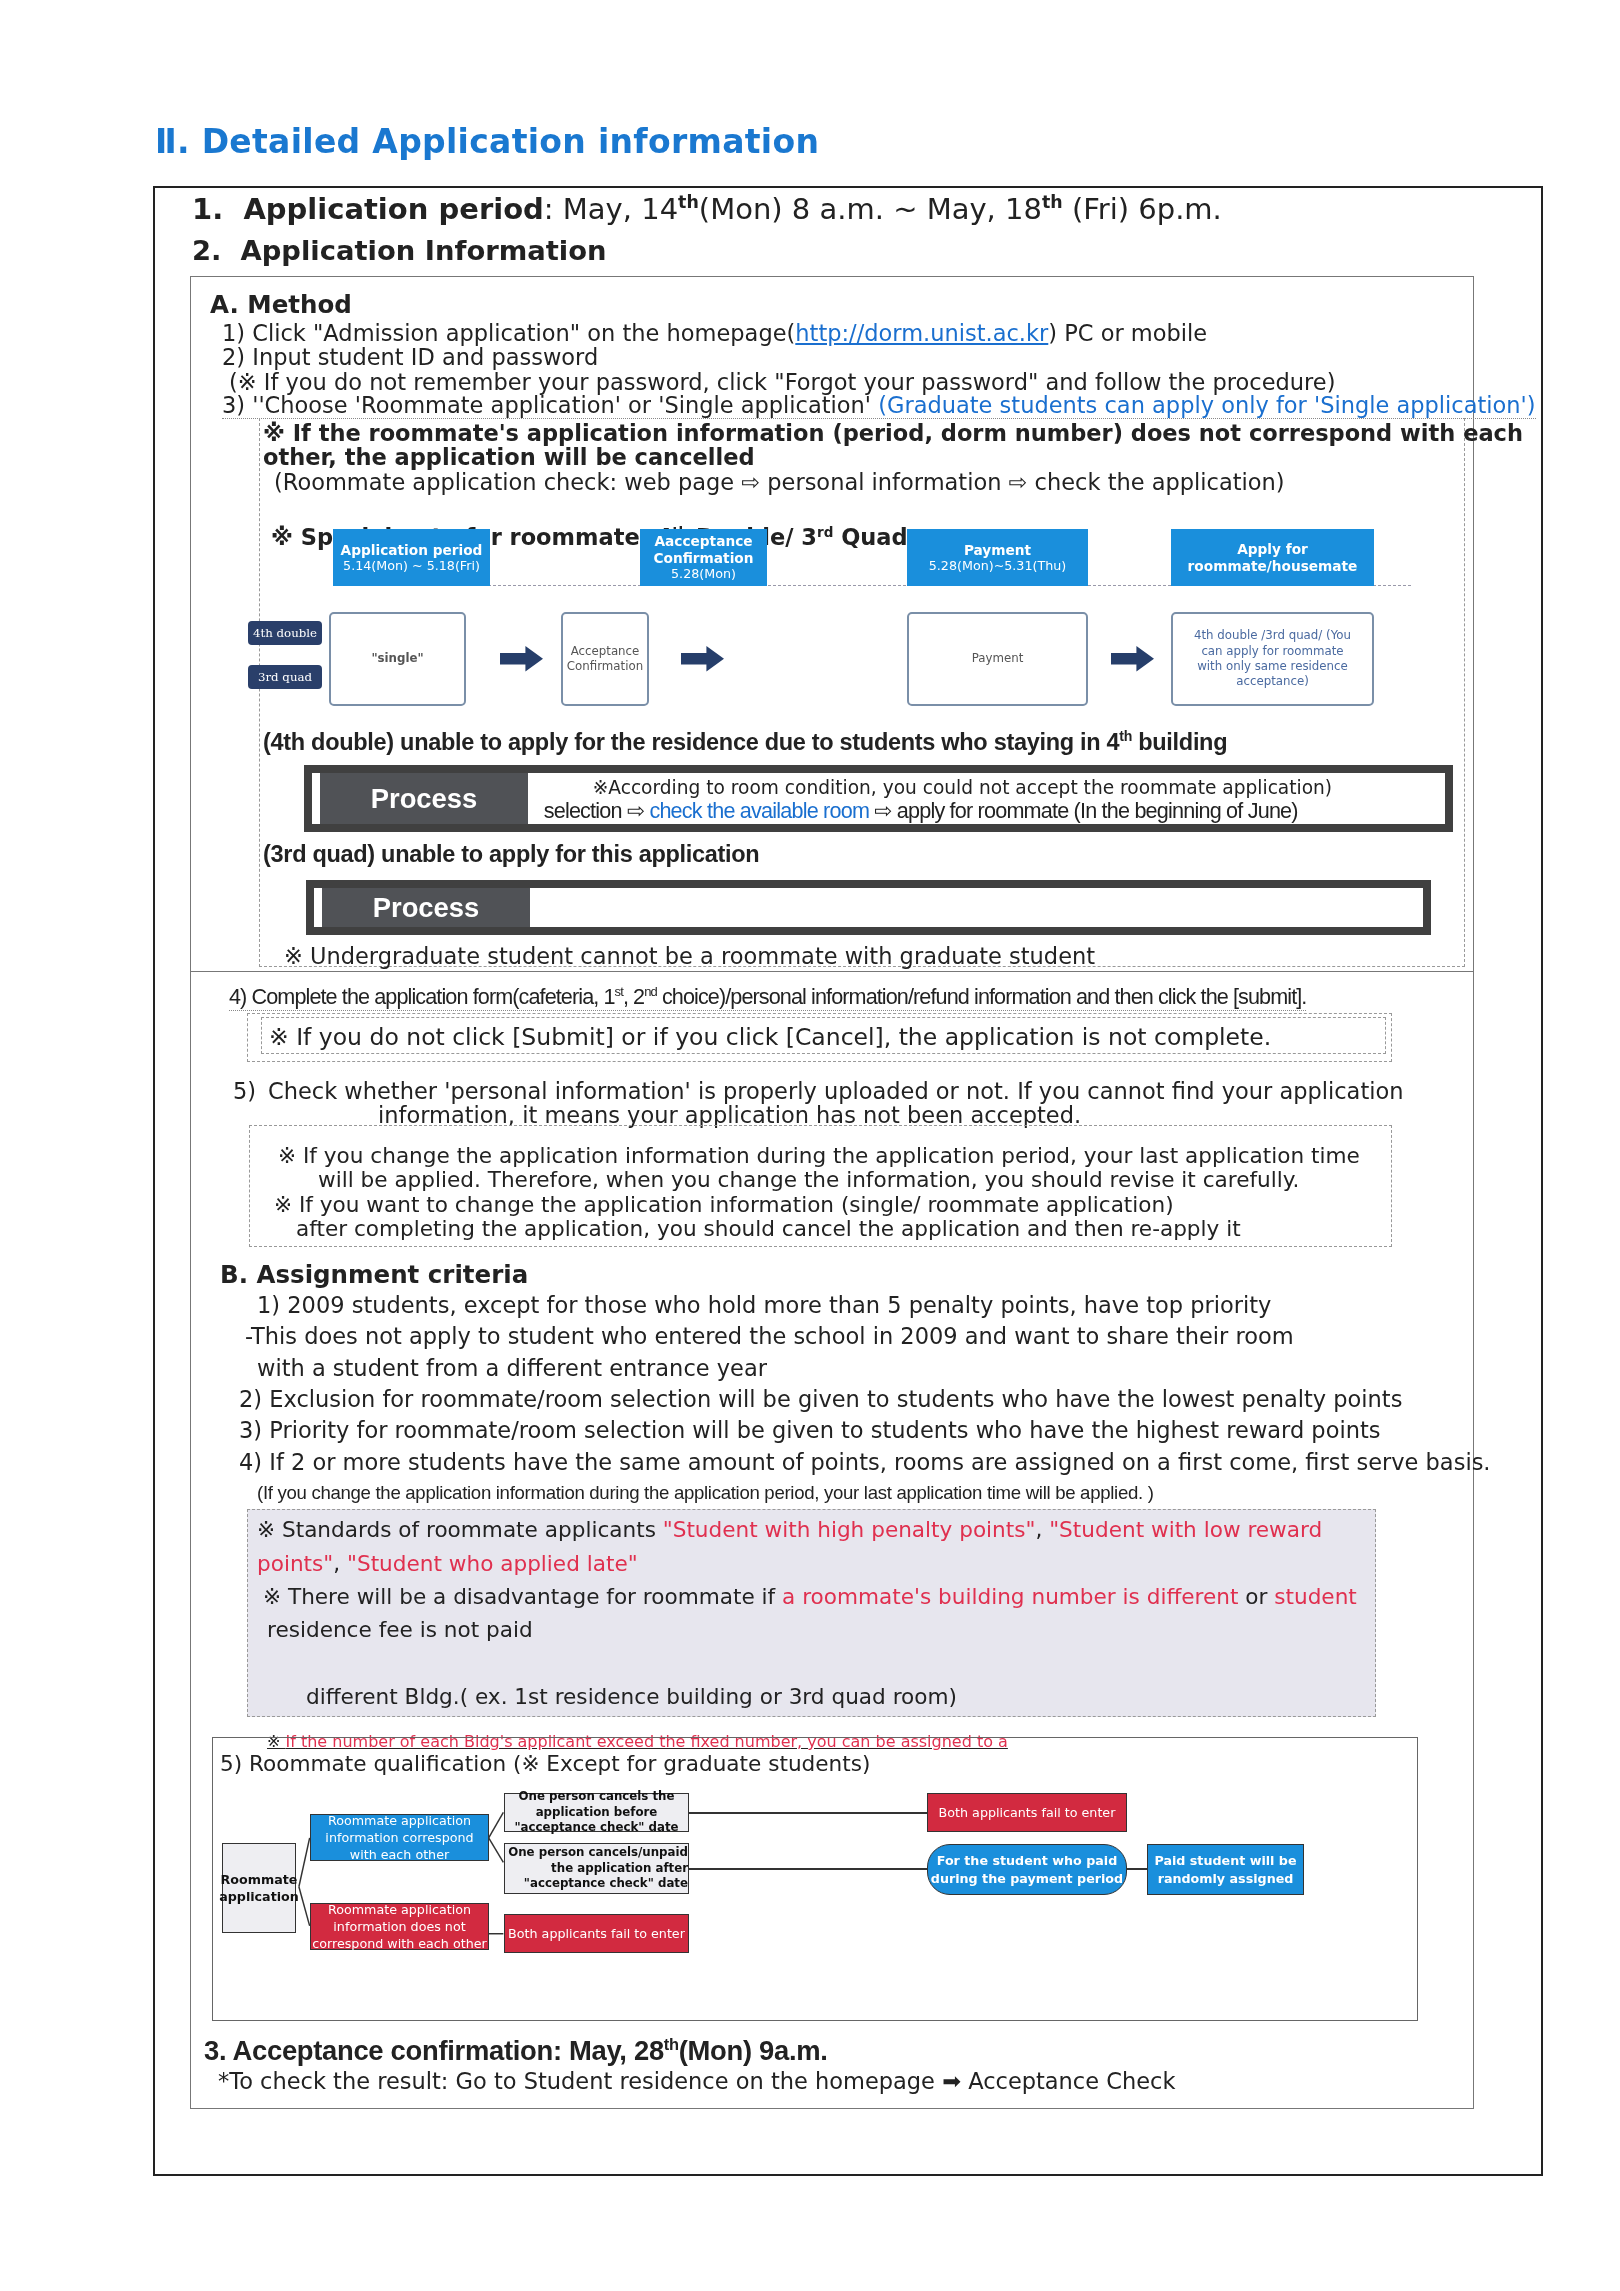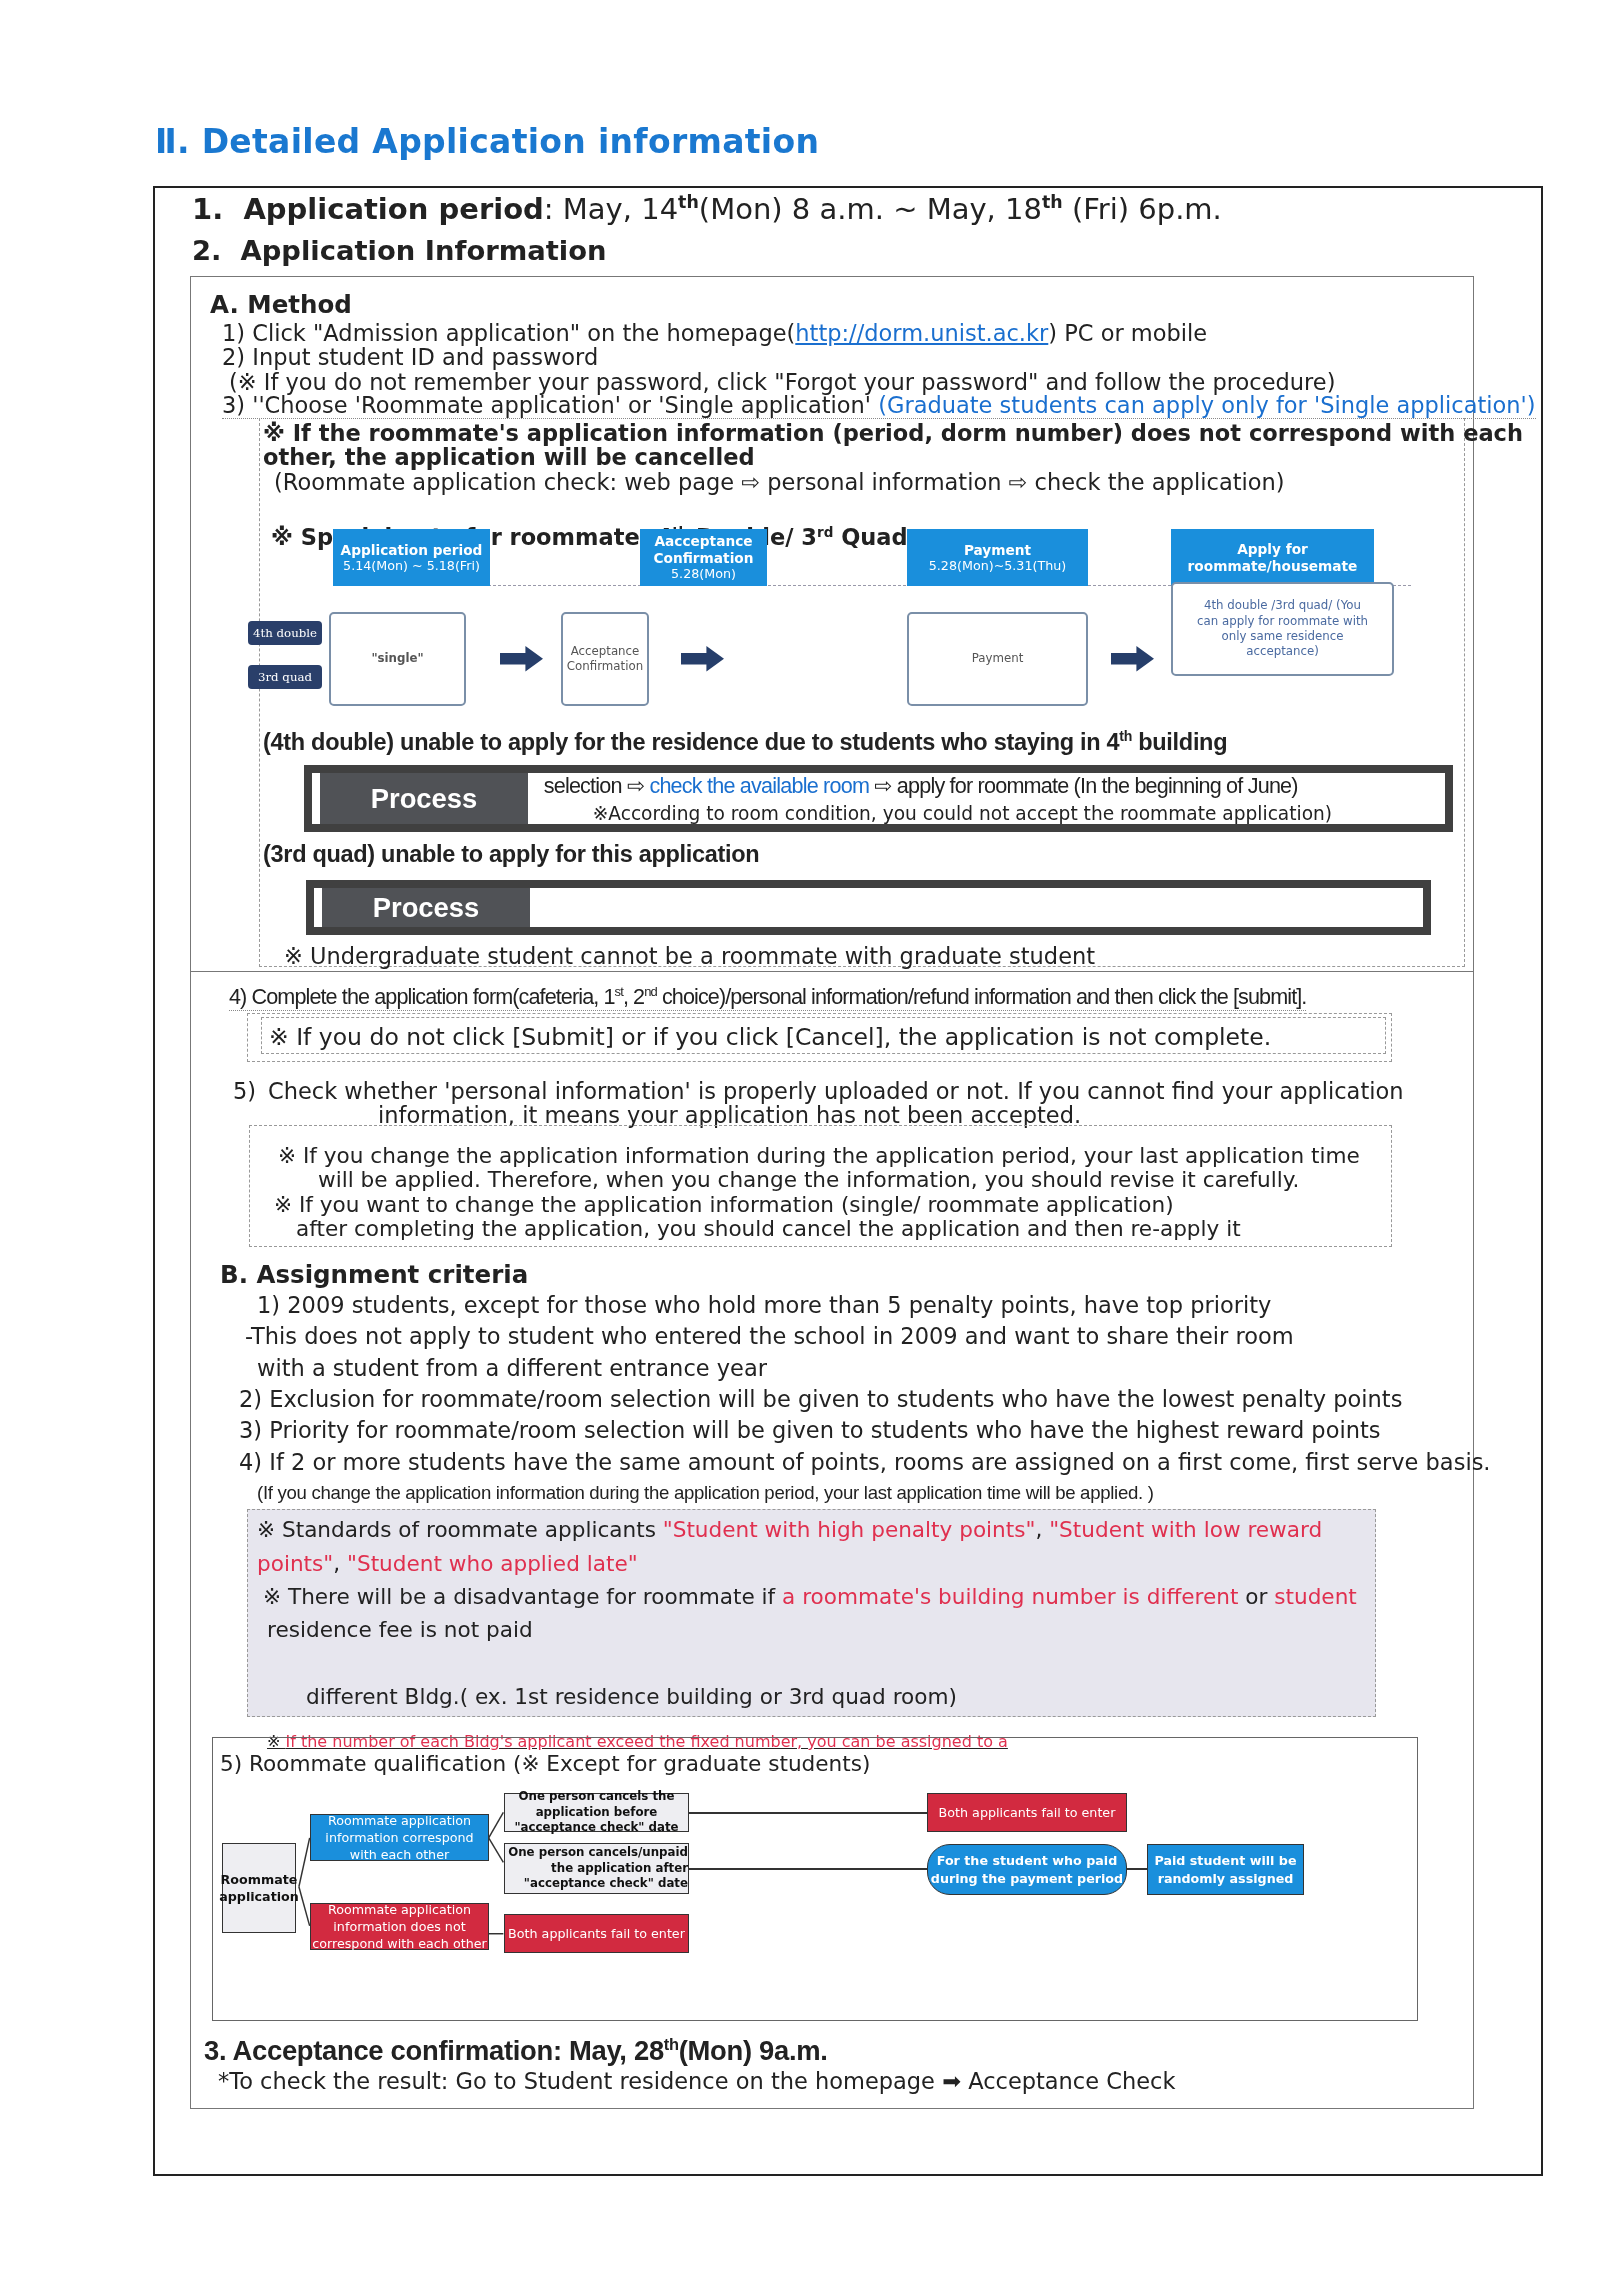--- a/index.html
+++ b/index.html
@@ -106,32 +106,32 @@
     <polygon points="0,7 26,7 26,0 44,13 26,26 26,19 0,19" fill="#263e6a"></polygon>
   </svg>
 <div class="abs flow-box" style="left:561px; top:612px; width:88px; height:94px; padding:3.9px;">Acceptance Confirmation</div>
 <svg class="abs flow-arrow" style="left:681px; top:646px;" viewBox="0 0 44 26">
     <polygon points="0,7 26,7 26,0 44,13 26,26 26,19 0,19" fill="#263e6a"></polygon>
   </svg>
 <div class="abs flow-box" style="left:907px; top:612px; width:181px; height:94px;">Payment</div>
 <svg class="abs flow-arrow" style="left:1111px; top:646px;" viewBox="0 0 44 26">
     <polygon points="0,7 26,7 26,0 44,13 26,26 26,19 0,19" fill="#263e6a"></polygon>
   </svg>
-<div class="abs flow-box" style="left:1171px; top:582px; width:223px; height:94px; color:#4a6aa0; padding:5.9px 19.6px;">4th double /3rd quad/ (You can apply for roommate with only same residence acceptance)</div>
+<div class="abs flow-box" style="left:1171px; top:612px; width:203px; height:94px; color:#4a6aa0; padding:5.9px 19.6px;">4th double /3rd quad/ (You can apply for roommate with only same residence acceptance)</div>
 
 <div class="abs txt-b cond" style="left:263px; top:729px; font-size:23.5px;">
   <span>(4th double) unable to apply for the residence due to students who staying in 4</span><sup>th</sup><span> building</span>
 </div>
 <div class="abs process-row" style="left:304px; top:765px; width:1149px; height:67px;">
   <div class="process-label" style="width:208px;">Process</div>
   <div class="process-body">
+    <div class="txt" style="font-size:18.6px; padding-left:49px; margin-top:3.9px;">※According to room condition, you could not accept the roommate application)</div>
     <div class="txt cond" style="font-size:21.6px; letter-spacing:-0.8px;">
       <span>selection ⇨ </span><span class="blue">check the available room</span><span> ⇨ apply for roommate (In the beginning of June)</span>
     </div>
-    <div class="txt" style="font-size:18.6px; padding-left:49px; margin-top:3.9px;">※According to room condition, you could not accept the roommate application)</div>
   </div>
 </div>
 
 <div class="abs txt-b cond" style="left:263px; top:841px; font-size:23.5px;">(3rd quad) unable to apply for this application</div>
 <div class="abs process-row" style="left:306px; top:880px; width:1125px; height:55px;">
   <div class="process-label" style="width:208px;">Process</div>
 </div>
 <div class="abs txt red" style="left:284px; top:943px;">※ Undergraduate student cannot be a roommate with graduate student</div>
 
 <div class="abs txt cond" style="left:229px; top:984px; font-size:21.6px; letter-spacing:-0.9px; border-bottom:1px dotted #888;">

